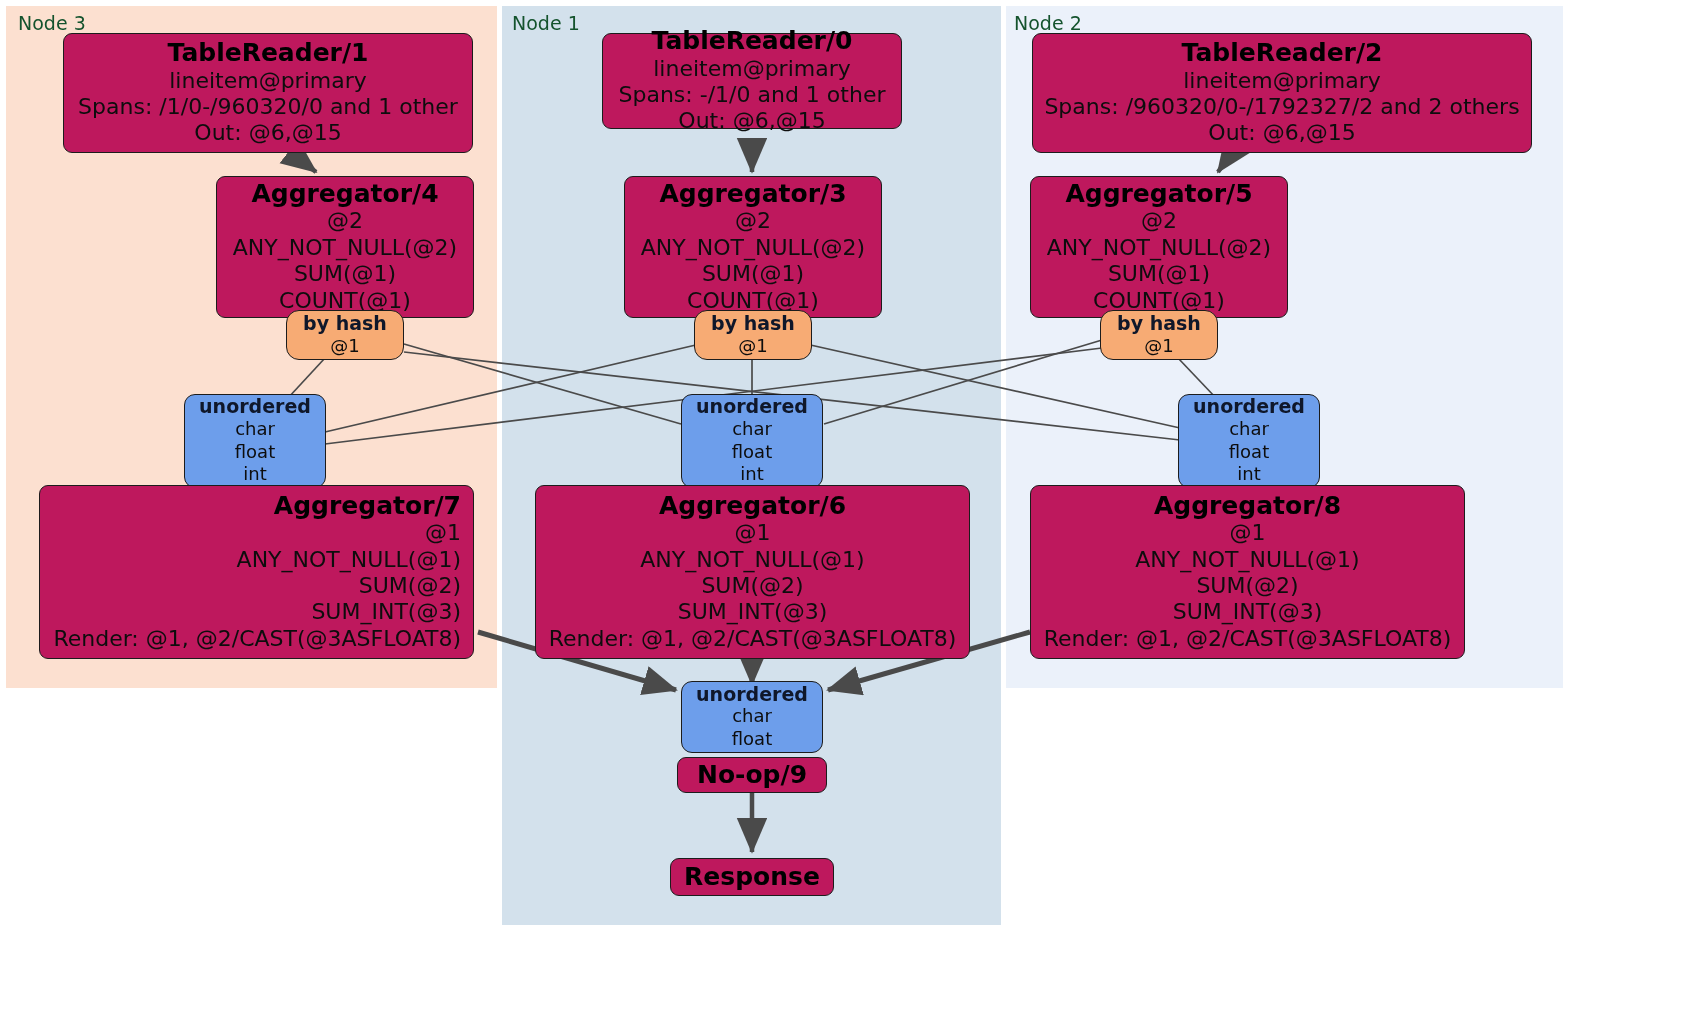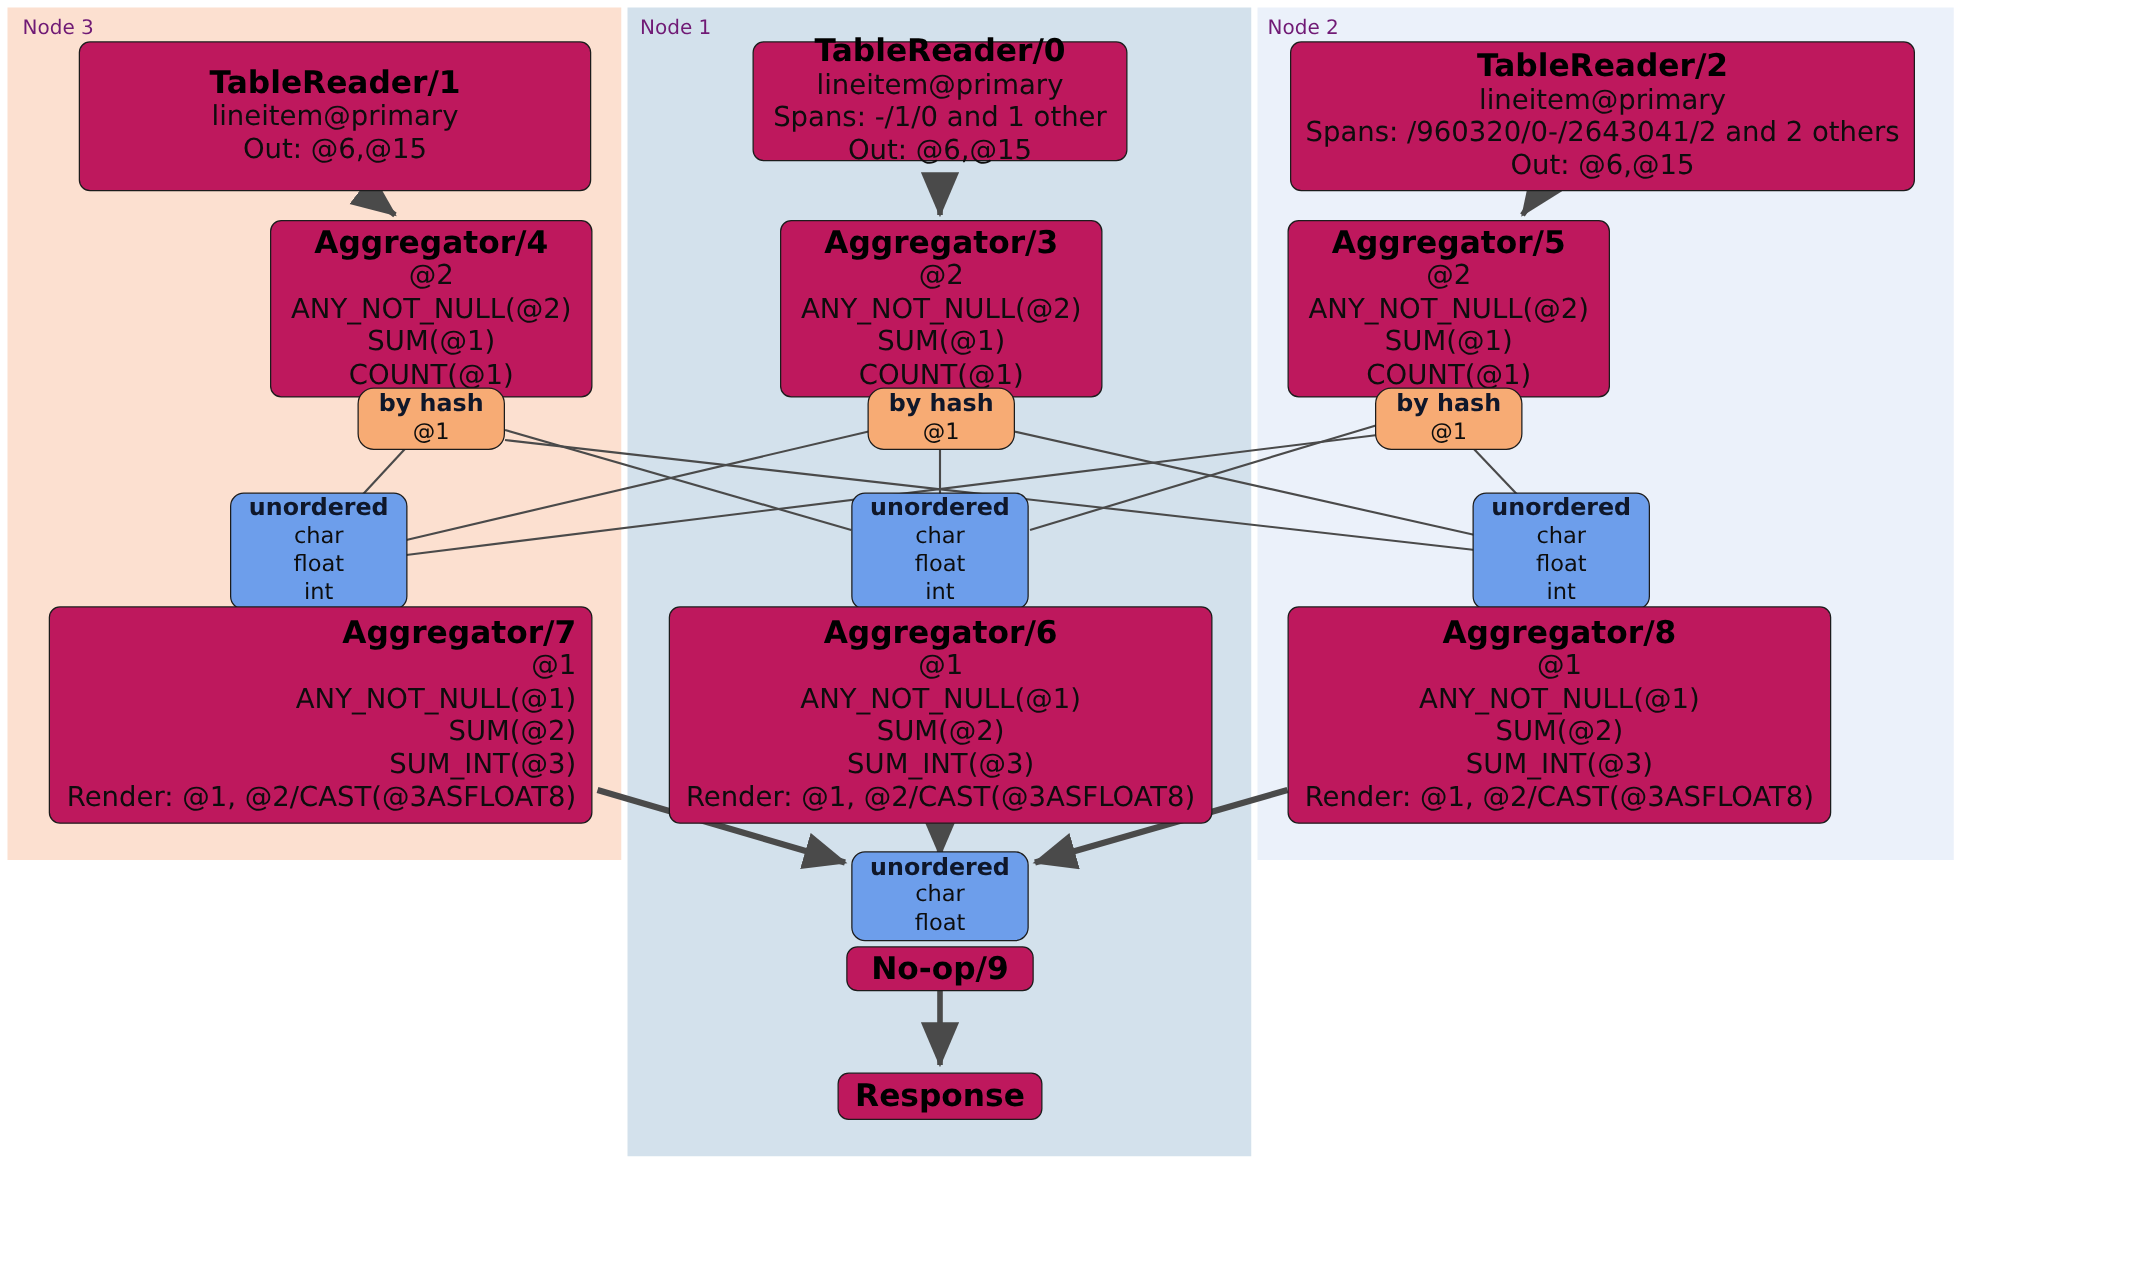--- a/index.html
+++ b/index.html
@@ -5,21 +5,21 @@
   html,body{margin:0;padding:0;background:#ffffff;}
   body{
     font-family:"DejaVu Sans","Liberation Sans",sans-serif;
     width:1706px;height:1016px;position:relative;overflow:hidden;
   }
   #canvas{position:absolute;left:0;top:0;width:1706px;height:1016px;}
 
   
   .panel{position:absolute;box-sizing:border-box;}
   .panel-label{
-    position:absolute;font-size:16px;color:#701a75;
+    position:absolute;font-size:19px;color:#14532d;
     line-height:1;white-space:nowrap;
   }
 
   
   #edges{position:absolute;left:0;top:0;width:1706px;height:1016px;
          pointer-events:none;}
 
   
   .nbox{
     position:absolute;box-sizing:border-box;
@@ -101,34 +101,35 @@
     <path d="M478,632 L676,690" stroke="#4a4a4a" stroke-width="5" fill="none" marker-end="url(#ahb)"></path>
     <path d="M752,660 L752,684" stroke="#4a4a4a" stroke-width="5" fill="none" marker-end="url(#ahb)"></path>
     <path d="M1030,632 L828,690" stroke="#4a4a4a" stroke-width="5" fill="none" marker-end="url(#ahb)"></path>
 
     <path d="M752,792 L752,852" stroke="#4a4a4a" stroke-width="4.5" fill="none" marker-end="url(#ah)"></path>
   </svg>
 
   <div class="nbox proc" style="left:63px;top:33px;width:410px;height:120px;">
     <div class="title">TableReader/1</div>
     <div class="line">lineitem@primary</div>
+    <div class="line">Spans: /1/0-/960320/0 and 1 other</div>
     <div class="line">Out: @6,@15</div>
   </div>
 
   <div class="nbox proc" style="left:602px;top:33px;width:300px;height:96px;">
     <div class="title">TableReader/0</div>
     <div class="line">lineitem@primary</div>
     <div class="line">Spans: -/1/0 and 1 other</div>
     <div class="line">Out: @6,@15</div>
   </div>
 
   <div class="nbox proc" style="left:1032px;top:33px;width:500px;height:120px;">
     <div class="title">TableReader/2</div>
     <div class="line">lineitem@primary</div>
-    <div class="line">Spans: /960320/0-/2643041/2 and 2 others</div>
+    <div class="line">Spans: /960320/0-/1792327/2 and 2 others</div>
     <div class="line">Out: @6,@15</div>
   </div>
 
   <div class="nbox proc" style="left:216px;top:176px;width:258px;height:142px;">
     <div class="title">Aggregator/4</div>
     <div class="line">@2</div>
     <div class="line">ANY_NOT_NULL(@2)</div>
     <div class="line">SUM(@1)</div>
     <div class="line">COUNT(@1)</div>
   </div>

